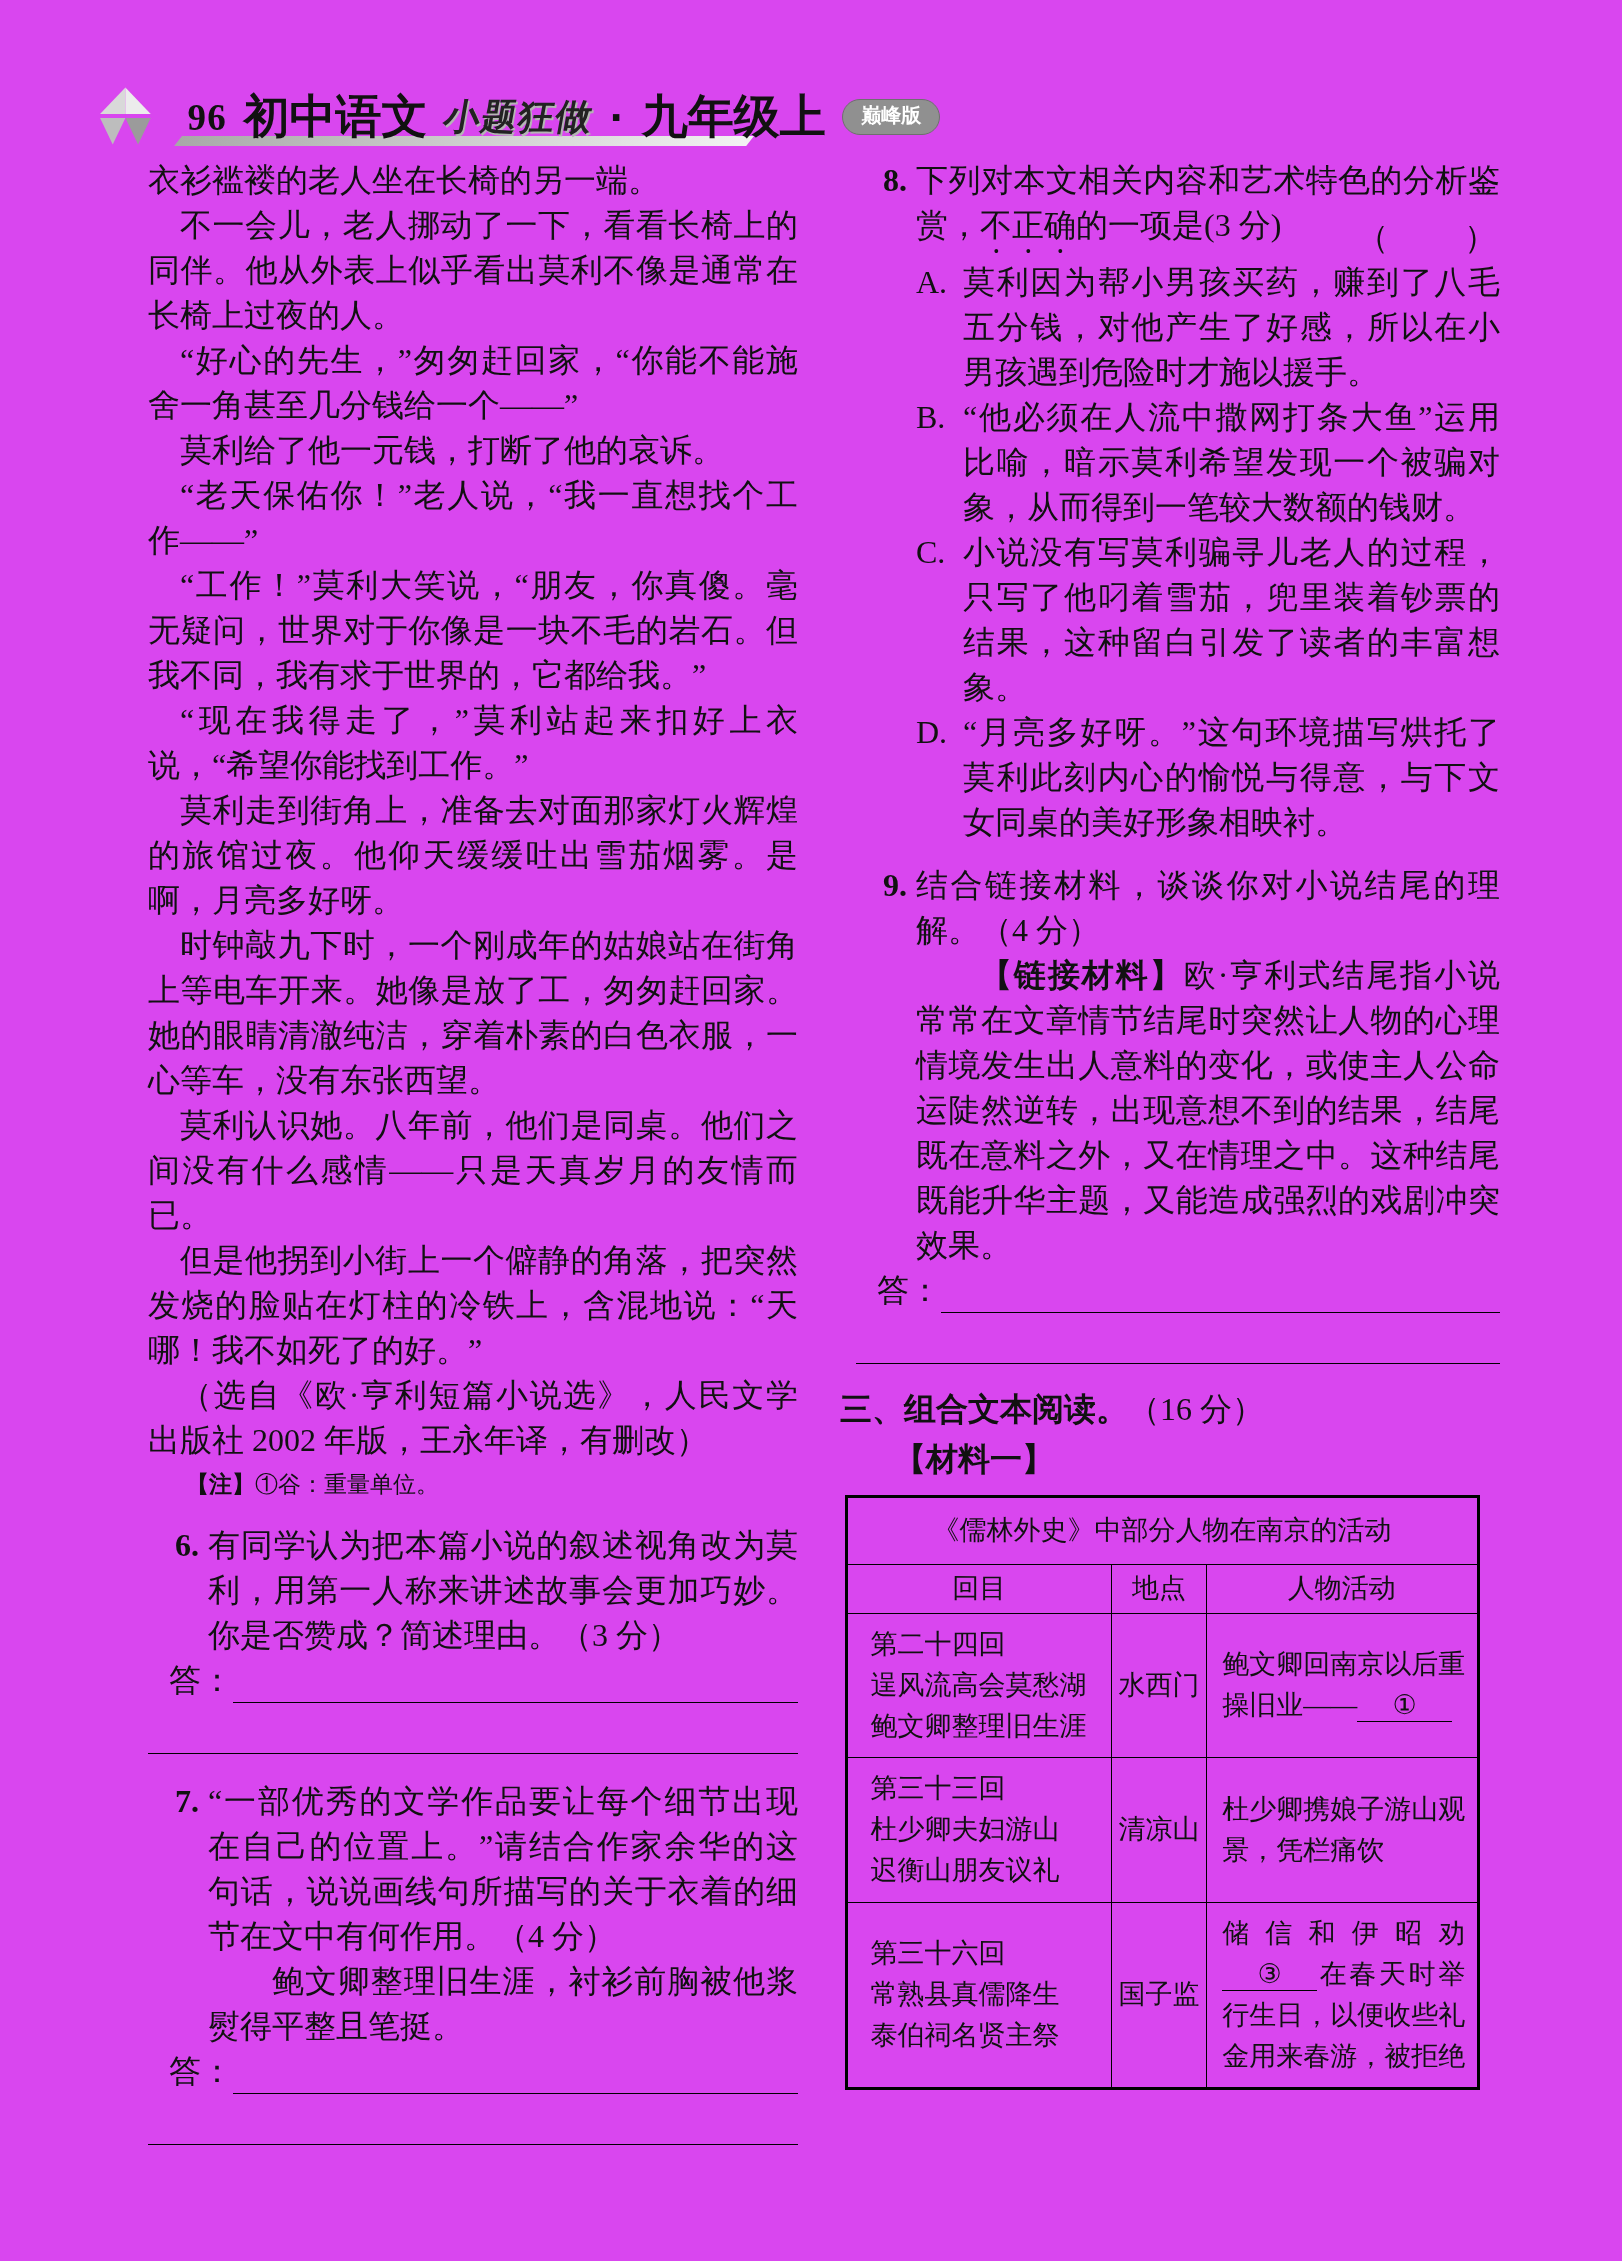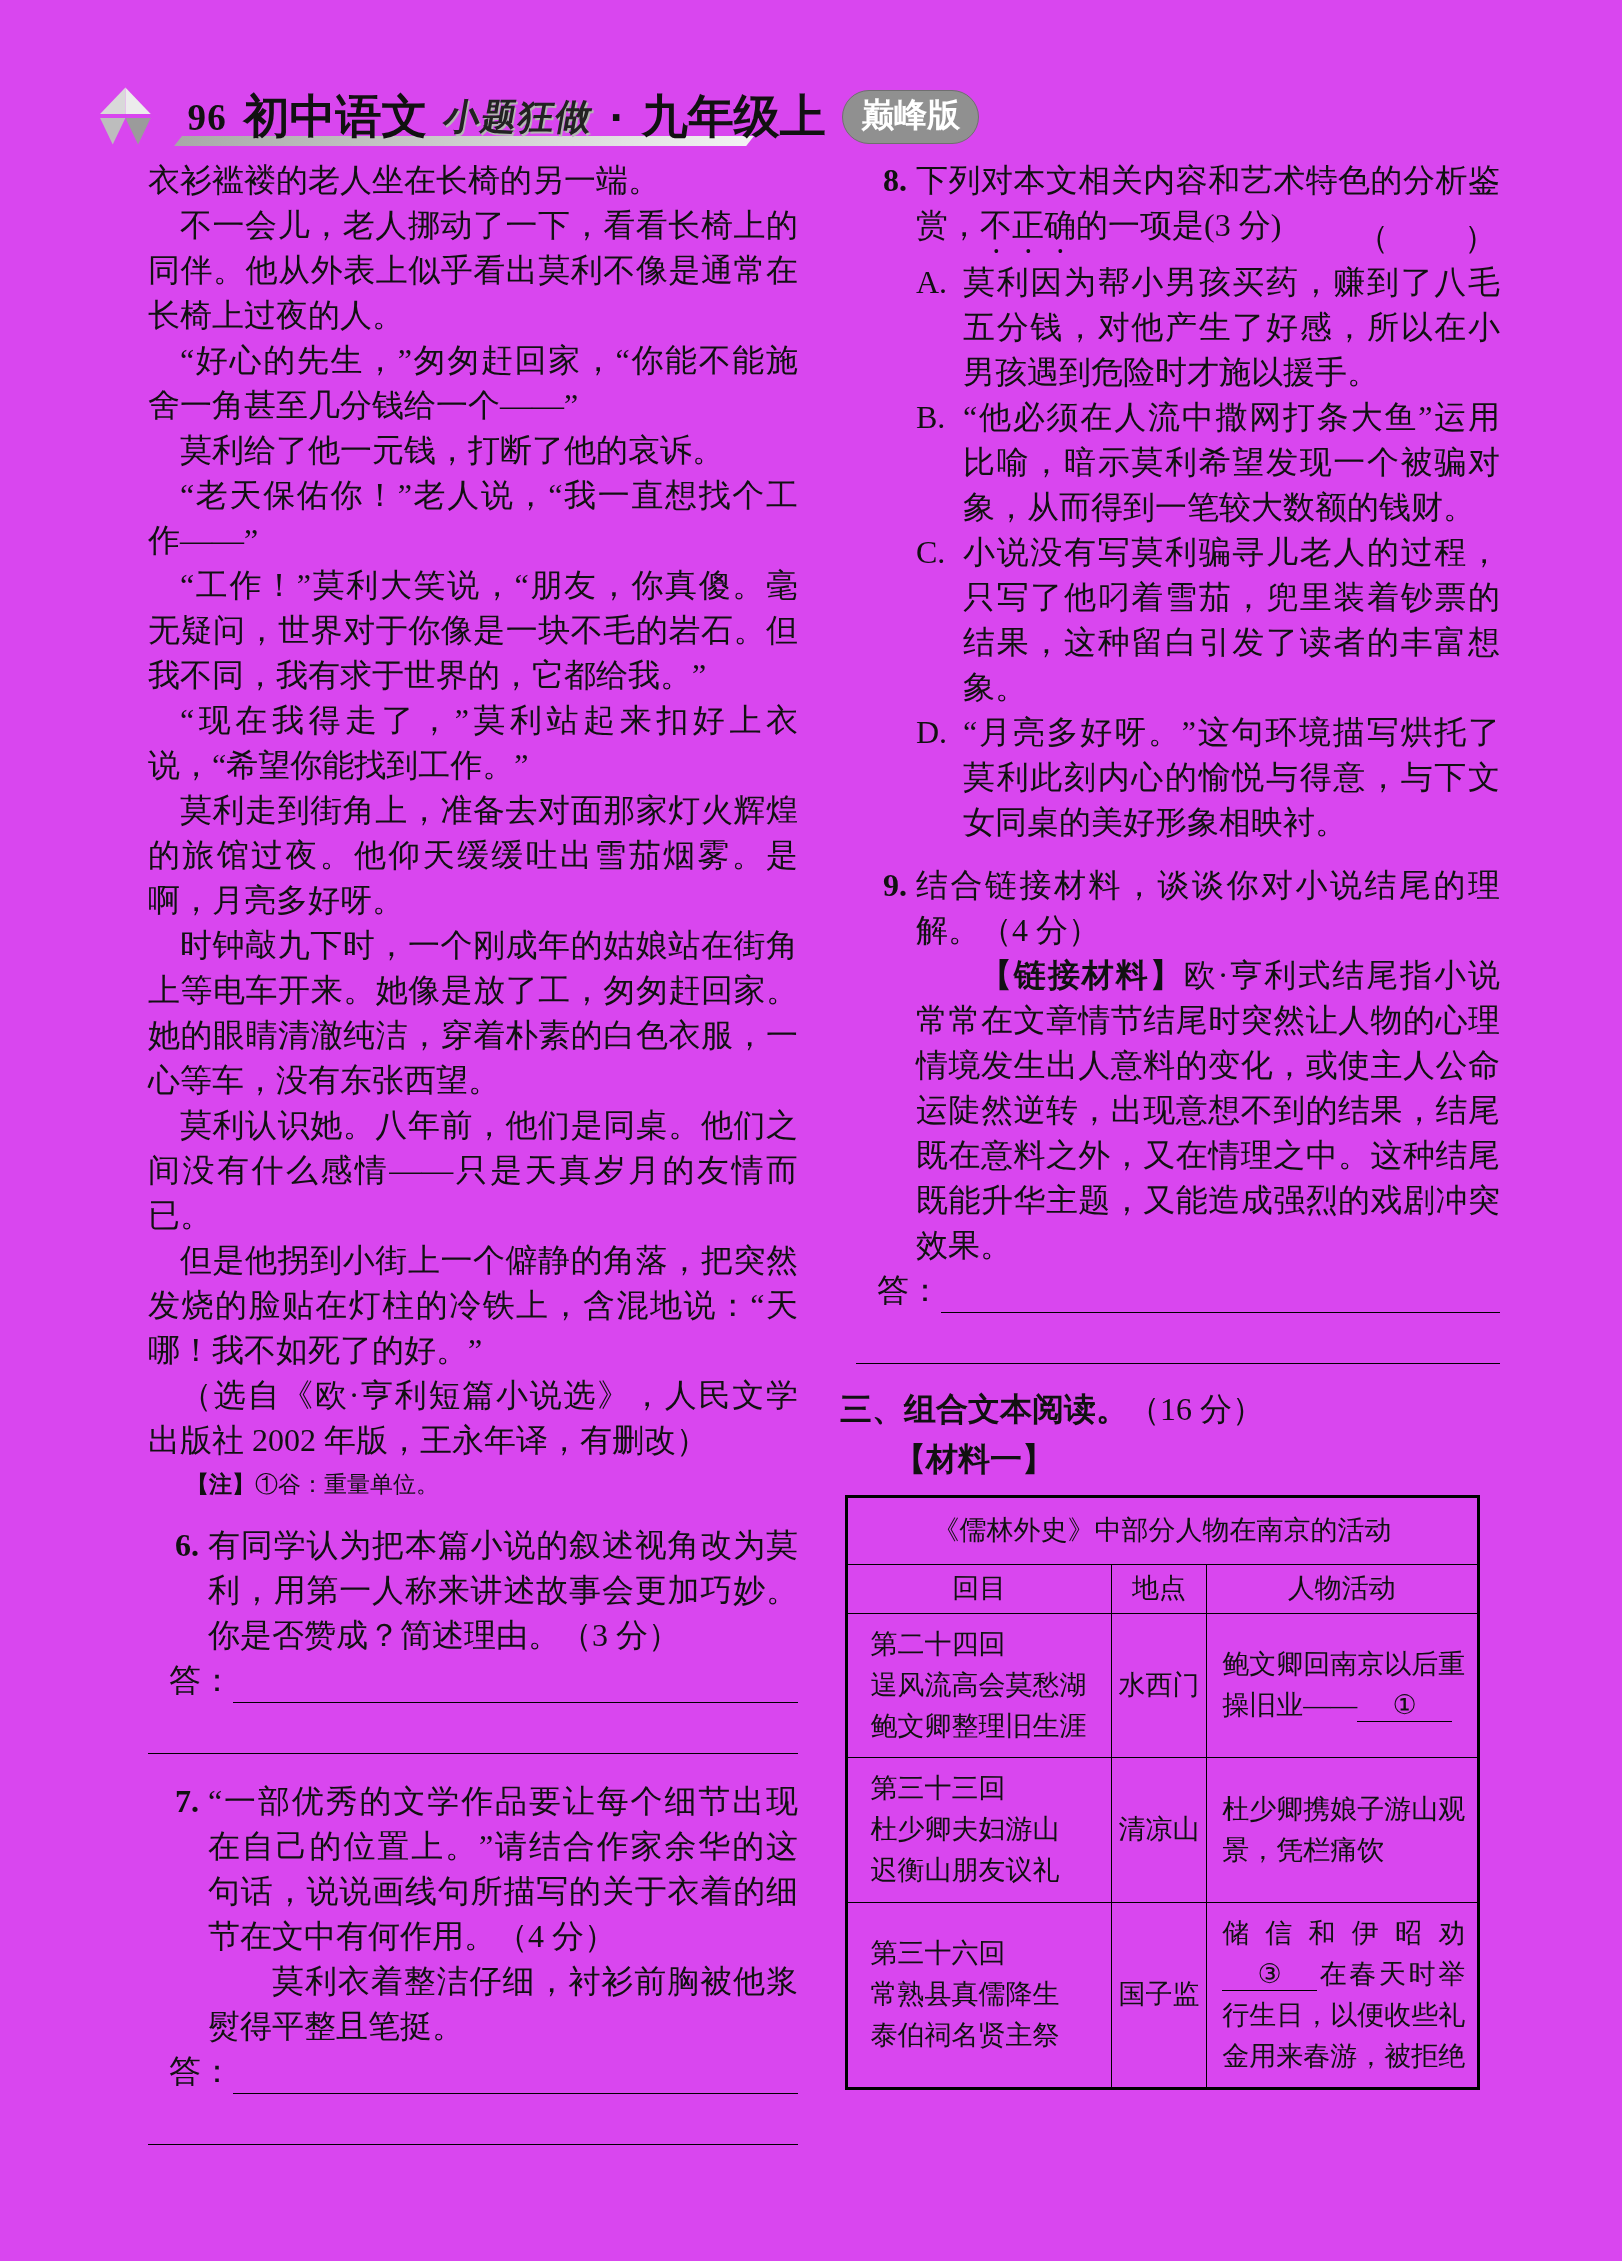--- a/index.html
+++ b/index.html
@@ -22,21 +22,21 @@
   .page-num { font-size:37px; font-weight:bold; letter-spacing:1.3px; }
   .hdr-subject,.hdr-sep,.hdr-grade { font-size:46px; font-weight:bold; font-family:"Liberation Sans",sans-serif; }
   .hdr-brand {
     font-size:36px; font-weight:bold; font-family:"Liberation Sans",sans-serif;
     transform:skewX(-10deg); color:#222; text-shadow:1.9px 1.9px 0 #b5b5b5;
     letter-spacing:1.3px;
   }
   .hdr-badge {
     background:#909090; color:#ffffff; border:1.9px solid #6f6f6f;
     border-radius:38px; padding:2.5px 18px 5.1px;
-    font-size:33px; font-weight:bold; font-family:"Liberation Sans",sans-serif;
+    font-size:20px; font-weight:bold; font-family:"Liberation Sans",sans-serif;
   }
 
   
   .col { position:absolute; top:158px; font-size:32px; line-height:45px; text-align:justify; }
   .col-left  { left:148px;  width:650px; }
   .col-right { left:856px; width:644px; }
 
   p { margin:0; }
   .story { text-indent:1em; }
   .story.cont { text-indent:0; }
@@ -136,21 +136,21 @@
       <div class="answer-row">
         <span>答：</span>
         <span class="answer-blank"></span>
       </div>
       <div class="answer-extra"></div>
     </div>
 
     <div class="question q7">
       <span class="qnum">7.</span>
       <p class="qtext">“一部优秀的文学作品要让每个细节出现在自己的位置上。”请结合作家余华的这句话，说说画线句所描写的关于衣着的细节在文中有何作用。（4 分）</p>
-      <p class="q-quote">莫利衣着整洁仔细，衬衫前胸被他浆熨得平整且笔挺。</p>
+      <p class="q-quote">鲍文卿整理旧生涯，衬衫前胸被他浆熨得平整且笔挺。</p>
       <div class="answer-row">
         <span>答：</span>
         <span class="answer-blank"></span>
       </div>
       <div class="answer-extra"></div>
     </div>
   </div>
 
   <div class="col col-right">
 

